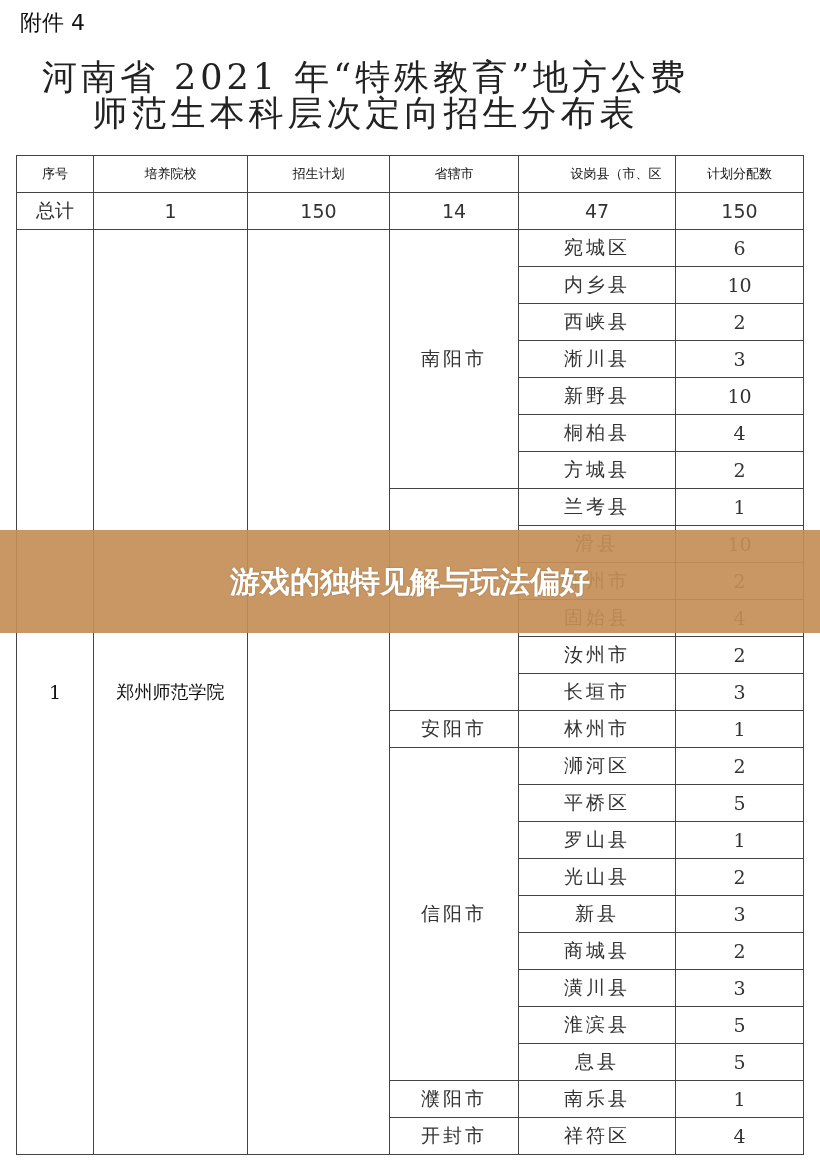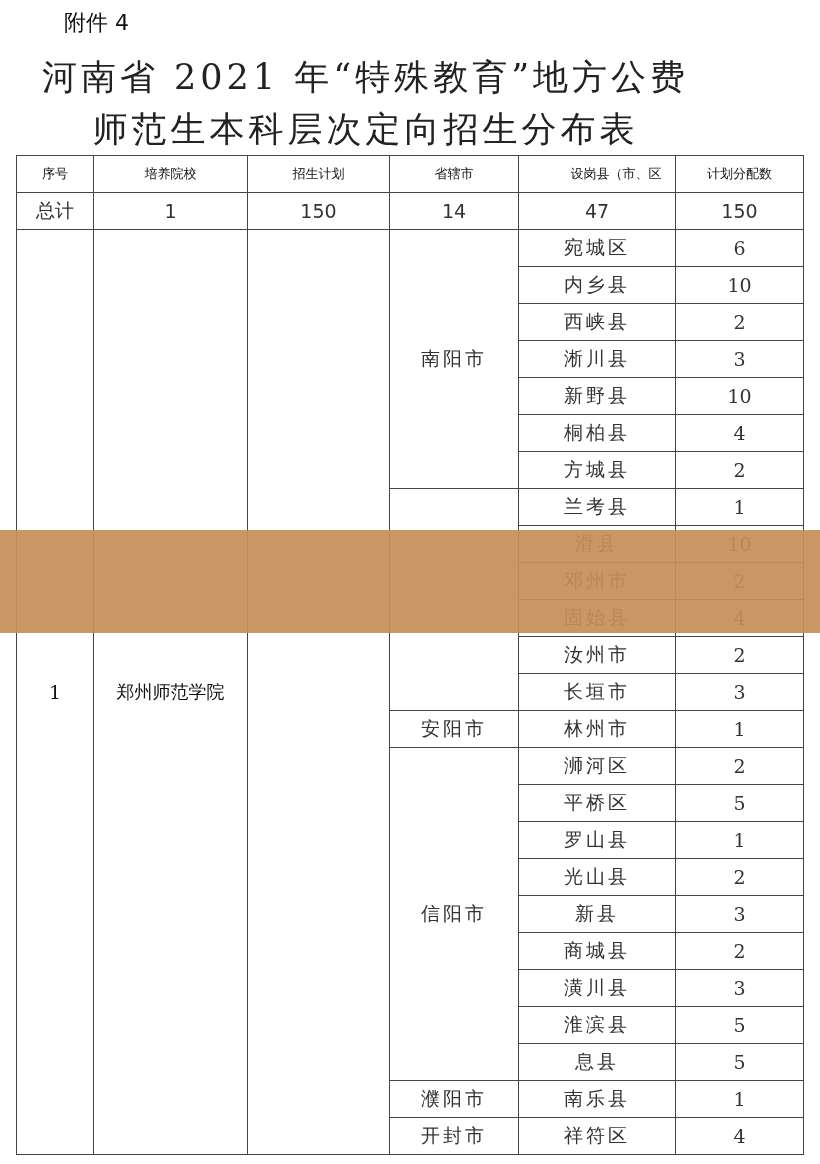--- a/index.html
+++ b/index.html
@@ -1,23 +1,23 @@
 <!DOCTYPE html>
 <html><head>
 <meta charset="utf-8">
 <style>
   html, body { margin:0; padding:0; background:#ffffff; }
   body { width:820px; height:1164px; position:relative; overflow:hidden;
          font-family:"DejaVu Serif","Liberation Serif",serif; color:#222; }
   .attach { position:absolute; left:20px; top:8px; font-size:22px;
-            font-family:"DejaVu Sans","Liberation Sans",sans-serif; color:#111;margin-left:44px; }
+            font-family:"DejaVu Sans","Liberation Sans",sans-serif; color:#111; }
   .title { position:absolute; left:0; width:731px; text-align:center;
            font-size:35px; letter-spacing:4px; color:#222; }
   .title.l1 { top:54px; }
-  .title.l2 { top:106px; }
+  .title.l2 { top:90px; }
   table.grid { position:absolute; left:16px; top:155px; border-collapse:collapse;
                table-layout:fixed; width:787px; }
   table.grid td, table.grid th { border:1.3px solid #444; text-align:center;
                vertical-align:middle; padding:0; height:36px; font-size:19px;
                font-weight:normal; color:#333; }
   table.grid th { font-family:"DejaVu Sans","Liberation Sans",sans-serif; font-size:13px; color:#111;text-align:center; }
   .sum td { font-family:"DejaVu Sans","Liberation Sans",sans-serif; color:#111; font-size:18px; }
   .sum td.label { font-family:"DejaVu Sans","Liberation Sans",sans-serif; }
   .school { font-family:Liberation Serif, serif; color:#111 !important; font-size:18px !important; }
   .seq { color:#111 !important; }
@@ -174,13 +174,14 @@
 
   <tr>
     <td class="spaced">开封市</td>
     <td class="spaced">祥符区</td>
     <td>4</td>
   </tr>
 </tbody>
   </table>
 
 <div class="banner">
+  <span>游戏的独特见解与玩法偏好</span>
 </div>
 
 </body></html>

